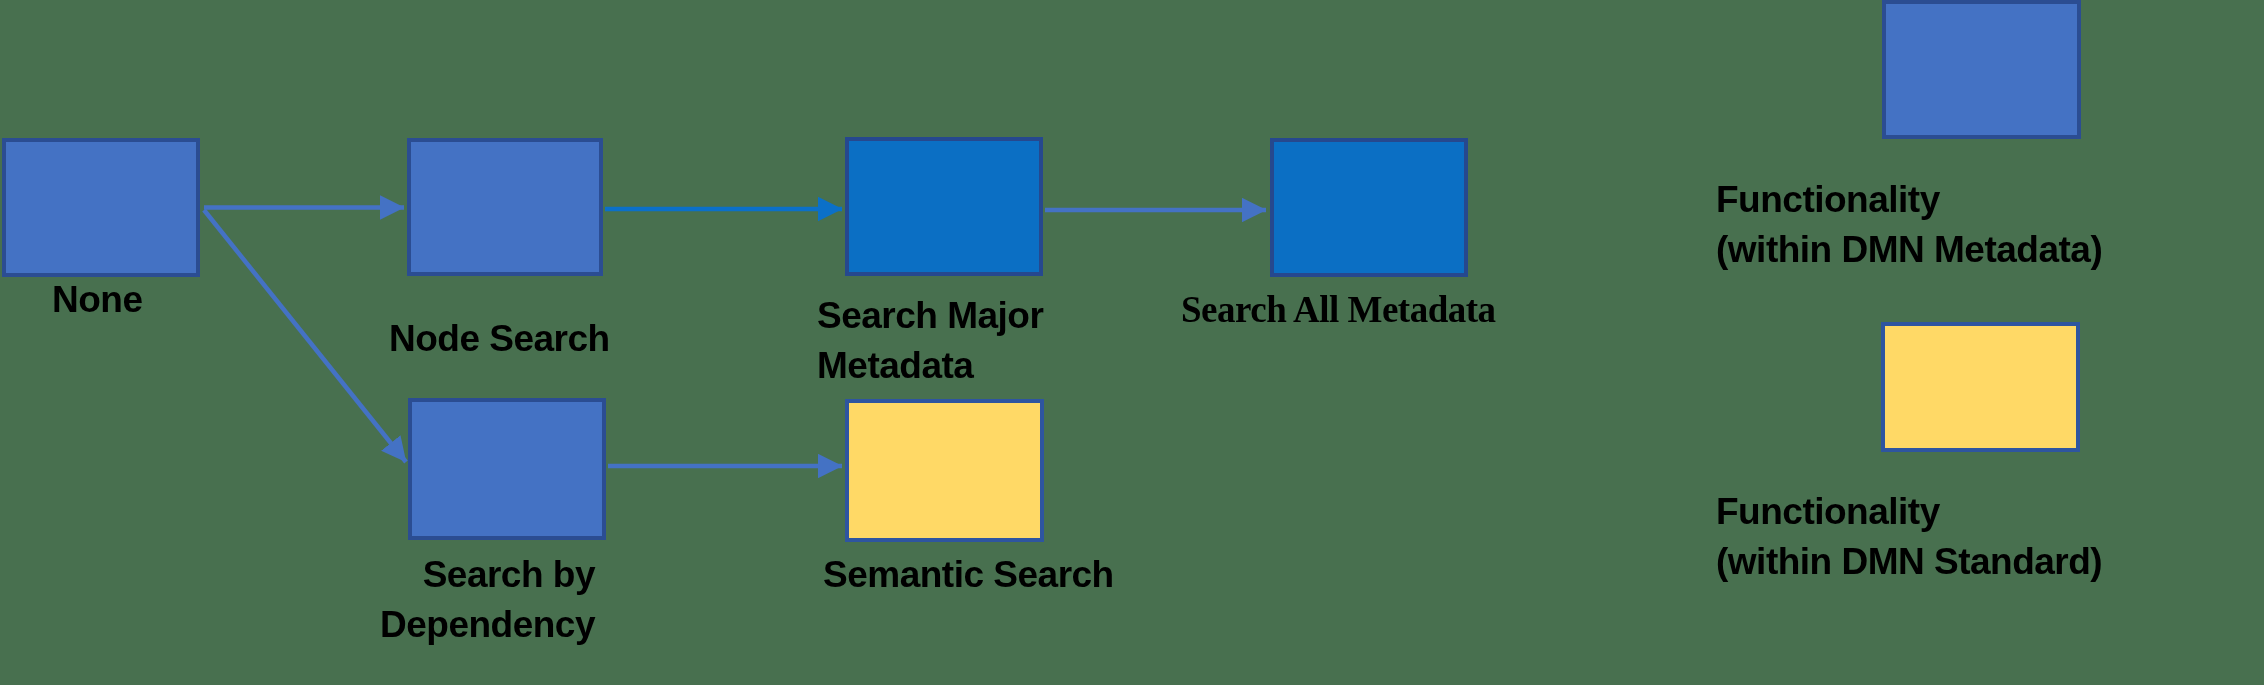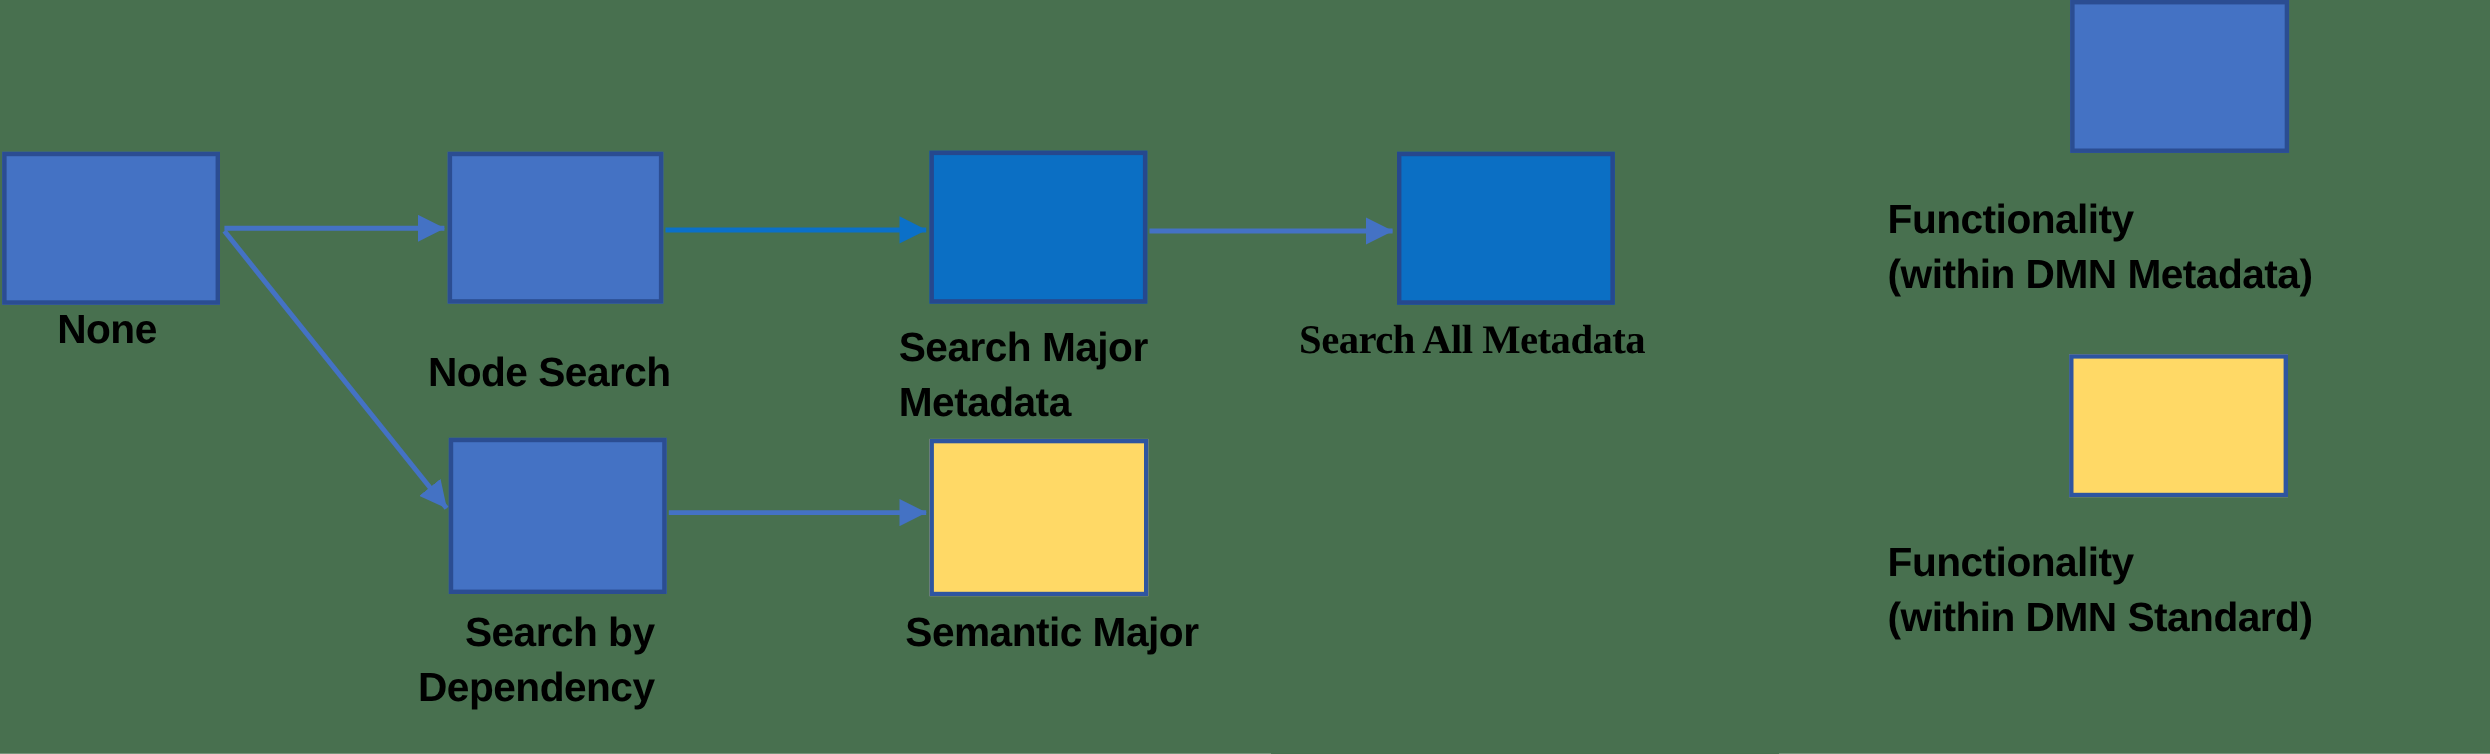--- a/index.html
+++ b/index.html
@@ -66,21 +66,21 @@
     <span>Metadata</span>
   </div>
   <div class="lbl" style="left:1181px; top:285px;font-family:Liberation Serif, serif;">
     <span>Search All Metadata</span>
   </div>
   <div class="lbl" style="left:380px; top:550px;text-align:right;">
     <span>Search by</span>
     <span>Dependency</span>
   </div>
   <div class="lbl" style="left:823px; top:550px;">
-    <span>Semantic Major</span>
+    <span>Semantic Search</span>
   </div>
 
   <div class="box box-blue" style="left:1882px; top:0px;   width:199px; height:139px;"></div>
   <div class="lbl lbl-center" style="left:1716px; top:175px;">
     <span>Functionality</span>
     <span>(within DMN Metadata)</span>
   </div>
 
   <div class="box box-yellow" style="left:1881px; top:322px; width:199px; height:130px;"></div>
   <div class="lbl lbl-center" style="left:1716px; top:487px;">

